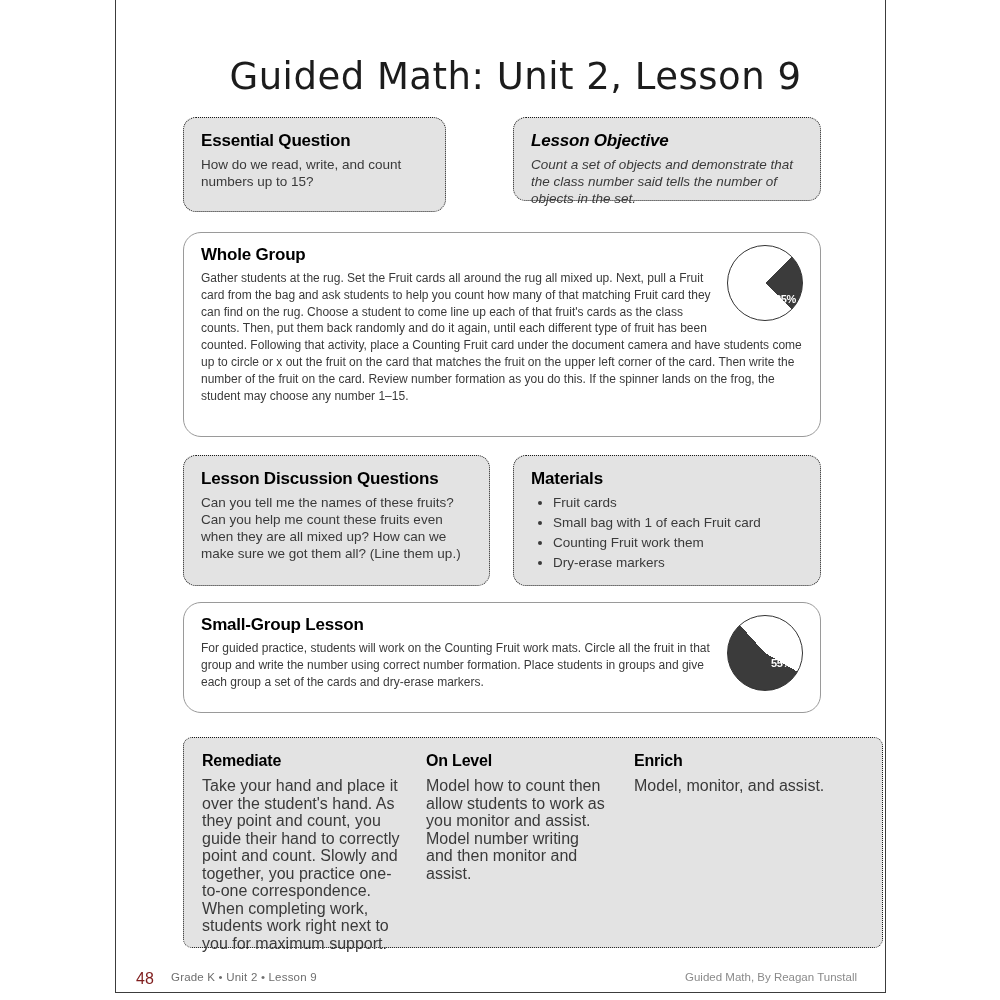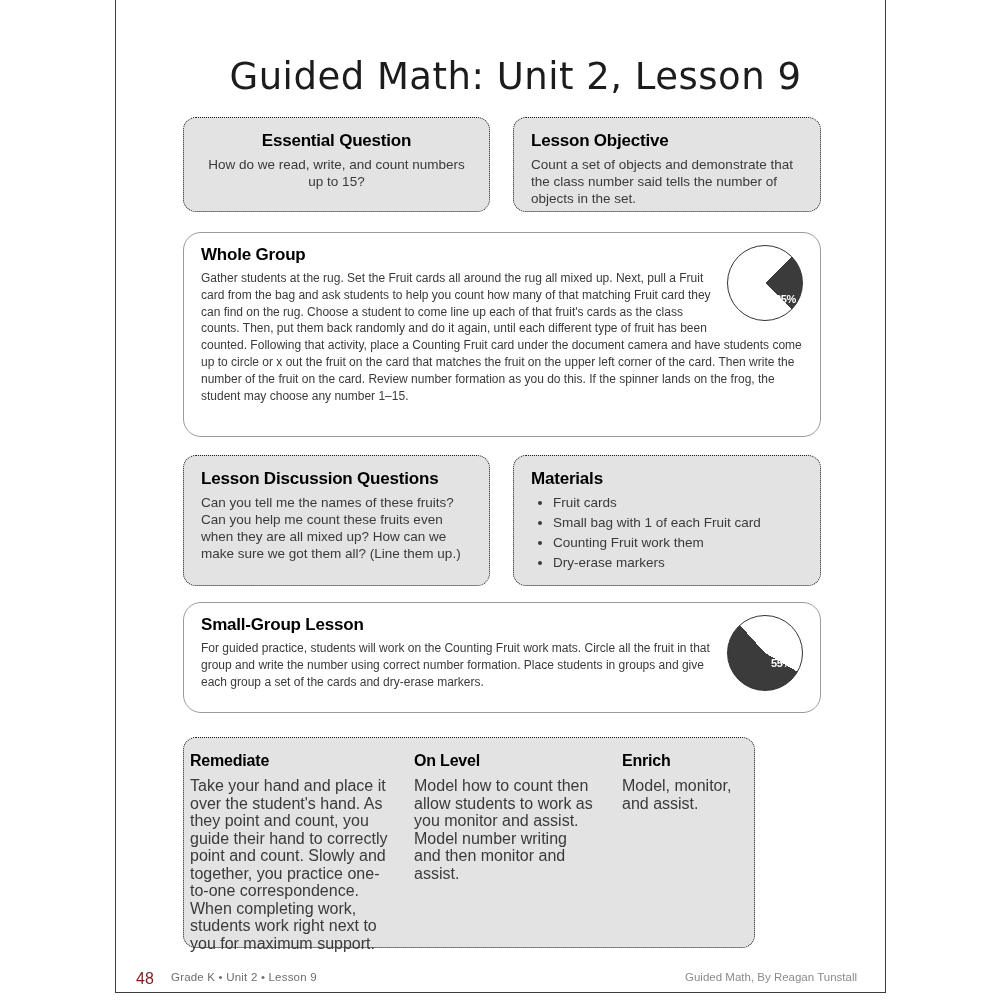--- a/index.html
+++ b/index.html
@@ -27,27 +27,27 @@
     background:#fff;border:1.5px solid #9a9a9a;border-radius:18px;
     padding:12px 17px;
   }
   .box h2{
     margin:0 0 5px 0;font-size:17px;font-weight:bold;color:#000;letter-spacing:-.2px;
   }
   .box p{margin:0;font-size:13.5px;line-height:17px;color:#3a3a3a;}
   .white-box p{font-size:12px;line-height:16.8px;}
 
   
-  .eq-box  {left:67px;top:117px;width:307px;height:95px;text-align:center;}
-  .lo-box  {left:397px;top:117px;width:308px;height:95px;}
+  .eq-box  {left:67px;top:117px;width:263px;height:95px;}
+  .lo-box  {left:397px;top:117px;width:308px;height:84px;font-style:italic;}
   .wg-box  {left:67px;top:232px;width:638px;height:205px;}
   .ldq-box {left:67px;top:455px;width:307px;height:131px;}
   .mat-box {left:397px;top:455px;width:308px;height:131px;}
   .sg-box  {left:67px;top:602px;width:638px;height:111px;}
-  .diff-box{left:67px;top:737px;width:572px;height:211px;padding:14px 6px;}
+  .diff-box{left:67px;top:737px;width:700px;height:211px;padding:14px 18px;border-radius:9px;}
 
   
   .pie-wrap{float:right;width:76px;height:76px;margin:0 0 8px 12px;position:relative;}
   .pie{
     width:76px;height:76px;border-radius:50%;border:1.8px solid #333;box-sizing:border-box;
     position:relative;
   }
   .pie-label{
     position:absolute;color:#fff;font-weight:bold;font-size:11px;letter-spacing:-.3px;
   }

